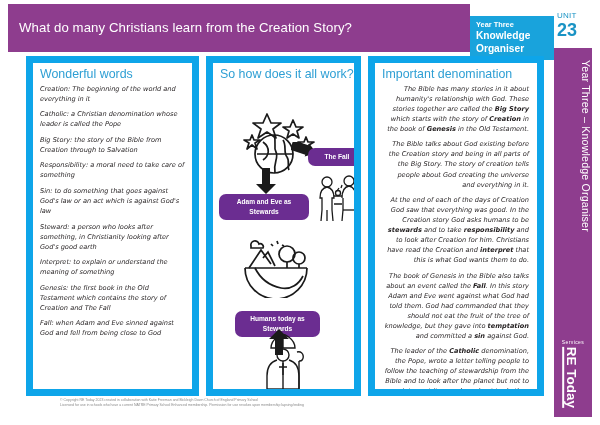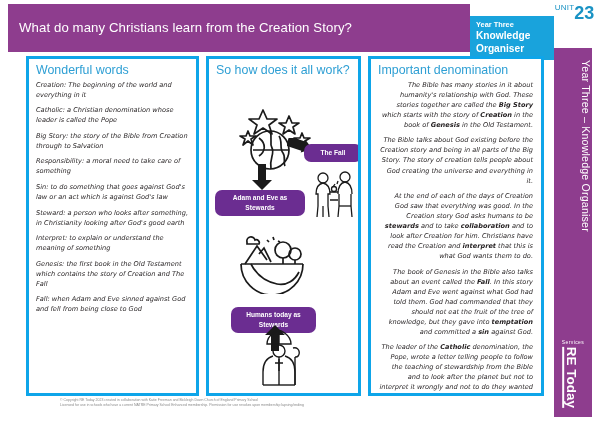--- a/index.html
+++ b/index.html
@@ -67,21 +67,21 @@
     font-weight: bold;
     line-height: 1.25;
   }
   #header-unit-box {
     position: absolute;
     left: 546px; top: 0;
     width: 38px; height: 44px;
     background: #ffffff;
     color: #1a93c4;
     display: flex;
-    flex-direction: row;
+    flex-direction: column;
     justify-content: center;
     padding-left: 3px;
     box-sizing: border-box;
   }
   #header-unit-label {
     font-size: 8px;
     line-height: 1.1;
     letter-spacing: 0.2px;
   }
   #header-unit-number {
@@ -143,21 +143,21 @@
     font-size: 13.5px;
     font-weight: bold;
     line-height: 1;
     border-bottom: 2px solid #ffffff;
     padding-bottom: 1px;
   }
 
   
   .panel {
     position: absolute;
-    border: 3px solid #0ea5e9;
+    border: 7px solid #0ea5e9;
     background: #ffffff;
     box-sizing: border-box;
     overflow: hidden;
   }
   #panel-left   { left: 26px;  top: 56px; width: 173px; height: 340px; }
   #panel-middle { left: 206px; top: 56px; width: 155px; height: 340px; }
   #panel-right  { left: 368px; top: 56px; width: 176px; height: 340px; }
 
   .panel-title {
     color: #2e9fd4;
@@ -369,21 +369,21 @@
       </div>
 
     </div>
   </div>
 
   <div class="panel" id="panel-right">
     <div class="panel-title">Important denomination</div>
     <div id="right-body" class="hand">
         <p><span>The Bible has many stories in it about humanity's relationship with God. These stories together are called the </span><b>Big Story</b><span> which starts with the story of </span><b>Creation</b><span> in the book of </span><b>Genesis</b><span> in the Old Testament.</span></p>
         <p><span>The Bible talks about God existing before the Creation story and being in all parts of the Big Story.  The story of creation tells people about God creating the universe and everything in it.</span></p>
-        <p><span>At the end of each of the days of Creation God saw that everything was good.  In the Creation story God asks humans to be </span><b>stewards</b><span> and to take </span><b>collaboration</b><span> and to look after Creation for him.  Christians have read the Creation and </span><b>interpret</b><span> that this is what God wants them to do.</span></p>
+        <p><span>At the end of each of the days of Creation God saw that everything was good.  In the Creation story God asks humans to be </span><b>stewards</b><span> and to take </span><b>responsibility</b><span> and to look after Creation for him.  Christians have read the Creation and </span><b>interpret</b><span> that this is what God wants them to do.</span></p>
         <p><span>The book of Genesis in the Bible also talks about an event called the </span><b>Fall</b><span>.  In this story Adam and Eve went against what God had told them.  God had commanded that they should not eat the fruit of the tree of knowledge, but they gave into </span><b>temptation</b><span> and committed a </span><b>sin</b><span> against God.</span></p>
         <p><span>The leader of the </span><b>Catholic</b><span> denomination, the Pope, wrote a letter telling people to follow the teaching of stewardship from the Bible and to look after the planet but not to interpret it wrongly and not to do they wanted with the world that would harm it.</span></p>
       </div>
   </div>
 
   <div id="footer">
     <div>© Copyright RE Today 2023 created in collaboration with Katie Freeman and Bickleigh Down Church of England Primary School</div>
     <div>Licensed for use in schools who have a current NATRE Primary School Enhanced membership. Permission for use revokes upon membership lapsing/ending</div>
   </div>
 

